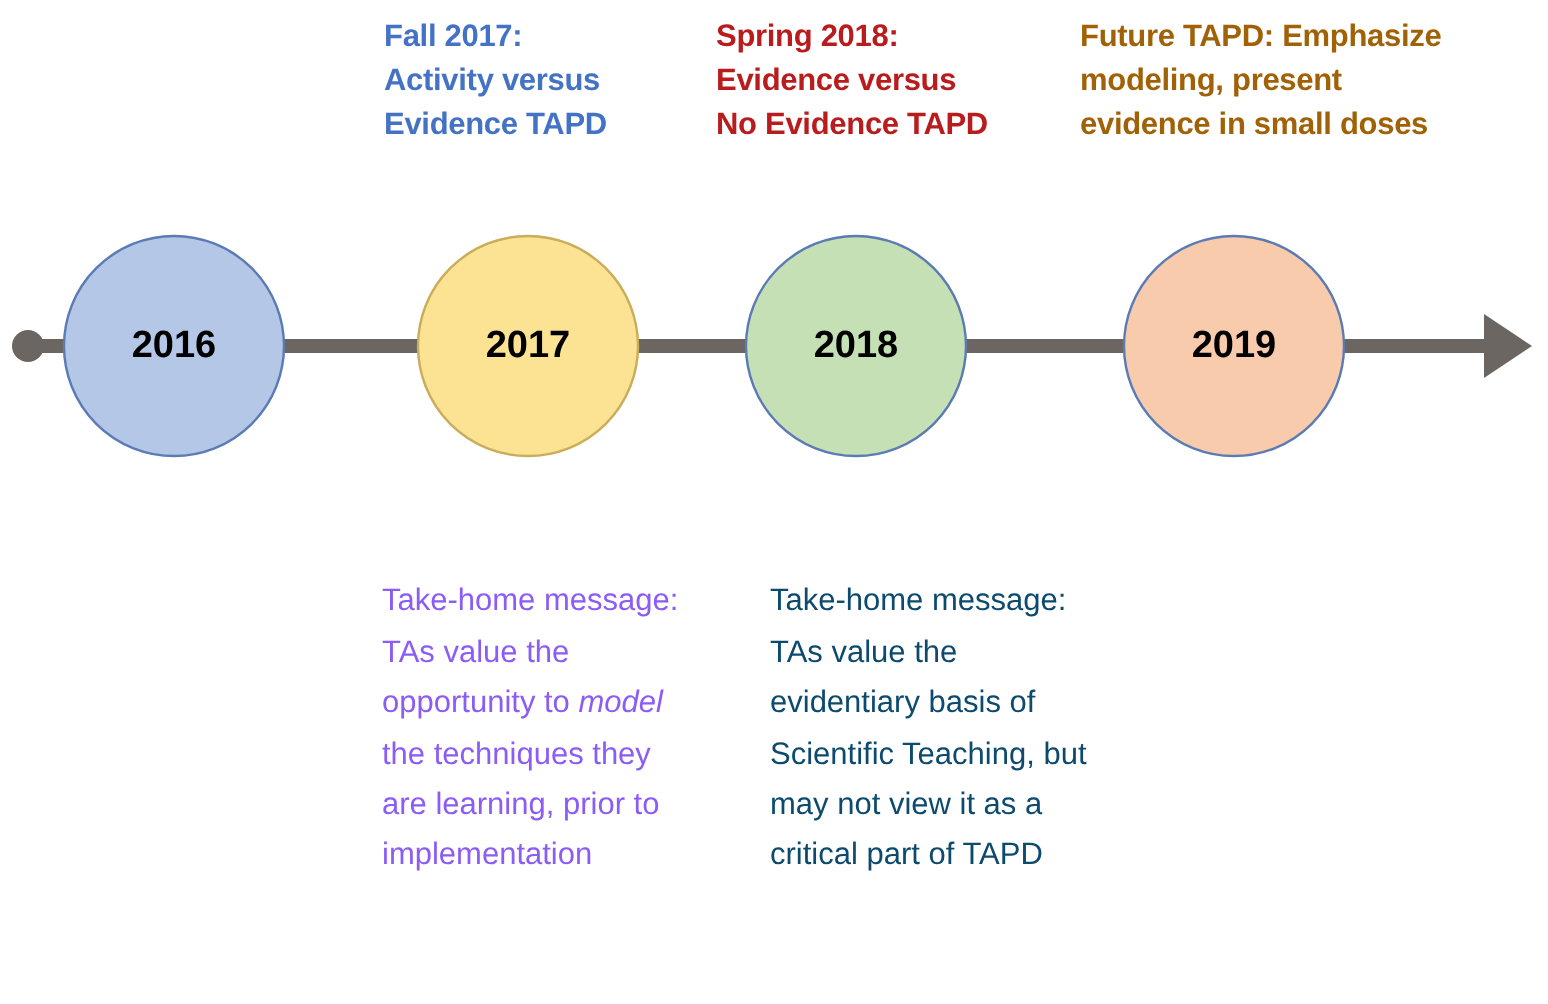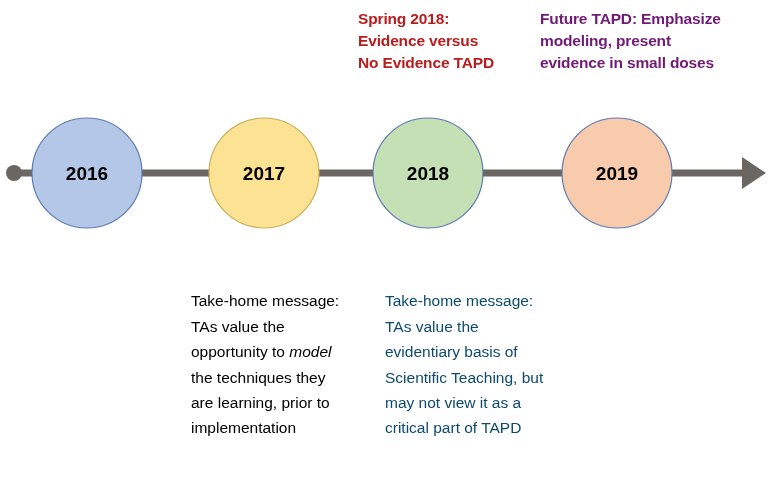--- a/index.html
+++ b/index.html
@@ -67,24 +67,27 @@
 
   .body-text em {
     font-style: italic;
   }
 </style>
 </head>
 <body>
 
 <div id="canvas">
 
+  <div class="header-caption hdr-1" style="color: rgb(68, 114, 196);">Fall 2017:
+Activity versus
+Evidence TAPD</div>
   <div class="header-caption hdr-2" style="color: #b91c1c;">Spring 2018:
 Evidence versus
 No Evidence TAPD</div>
-  <div class="header-caption hdr-3" style="color: #701a75;">Future TAPD: Emphasize
+  <div class="header-caption hdr-3" style="color: #a16207;">Future TAPD: Emphasize
 modeling, present
 evidence in small doses</div>
 
   <svg class="timeline-svg" viewBox="0 0 774 132">
 
     <line id="axis-line" x1="14" y1="63" x2="748" y2="63" stroke="#6b6661" stroke-width="7"></line>
 
     <circle id="axis-dot" cx="14" cy="63" r="8" fill="#6b6661"></circle>
 
     <polygon id="axis-arrow" points="742,47 766,63 742,79" fill="#6b6661"></polygon>
@@ -103,21 +106,21 @@
       <circle id="c2" cx="428" cy="63" r="55" fill="#c5e0b4" stroke="#5b7bb4" stroke-width="1.2"></circle>
       <text id="t2" class="node-label" x="428" y="63" text-anchor="middle" dominant-baseline="central">2018</text>
     </g>
 
     <g>
       <circle id="c3" cx="617" cy="63" r="55" fill="#f8cbad" stroke="#5b7bb4" stroke-width="1.2"></circle>
       <text id="t3" class="node-label" x="617" y="63" text-anchor="middle" dominant-baseline="central">2019</text>
     </g>
   </svg>
 
-  <div class="body-text body-0" style="color: #000000;">
+  <div class="body-text body-0" style="color: #8b5cf6;">
     <span>Take-home message: TAs value the opportunity to </span><em>model</em><span> the techniques they are learning, prior to implementation</span>
   </div>
 
   <div class="body-text body-1" style="color: #0c4a6e;">
     <span>Take-home message: TAs value the evidentiary basis of Scientific Teaching, but may not view it as a critical part of TAPD</span><em></em><span></span>
   </div>
 
 </div>
 
 </body></html>

